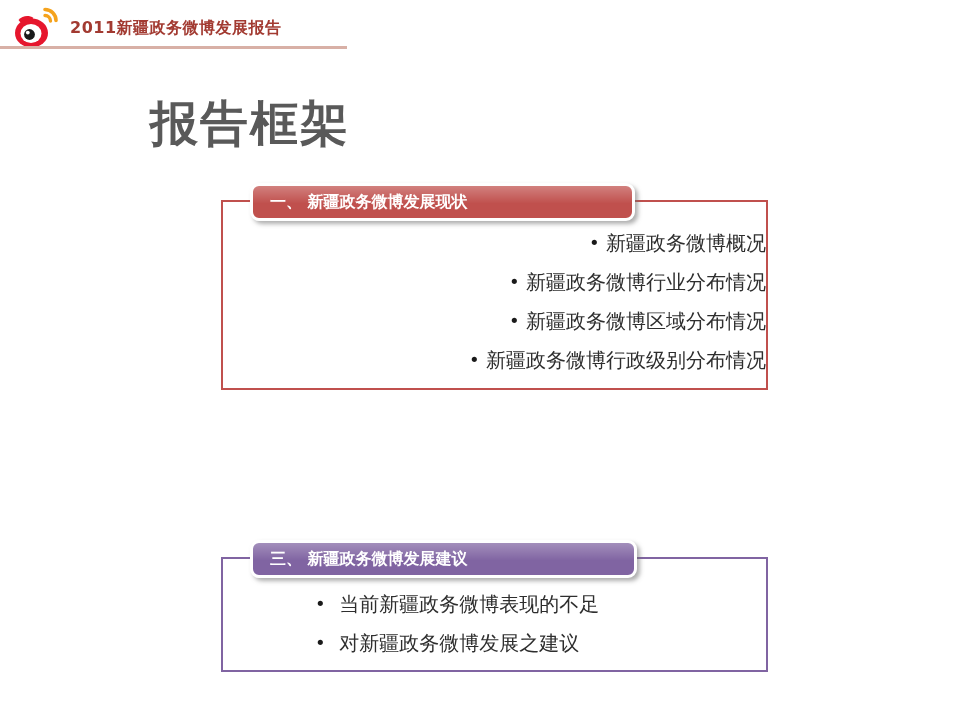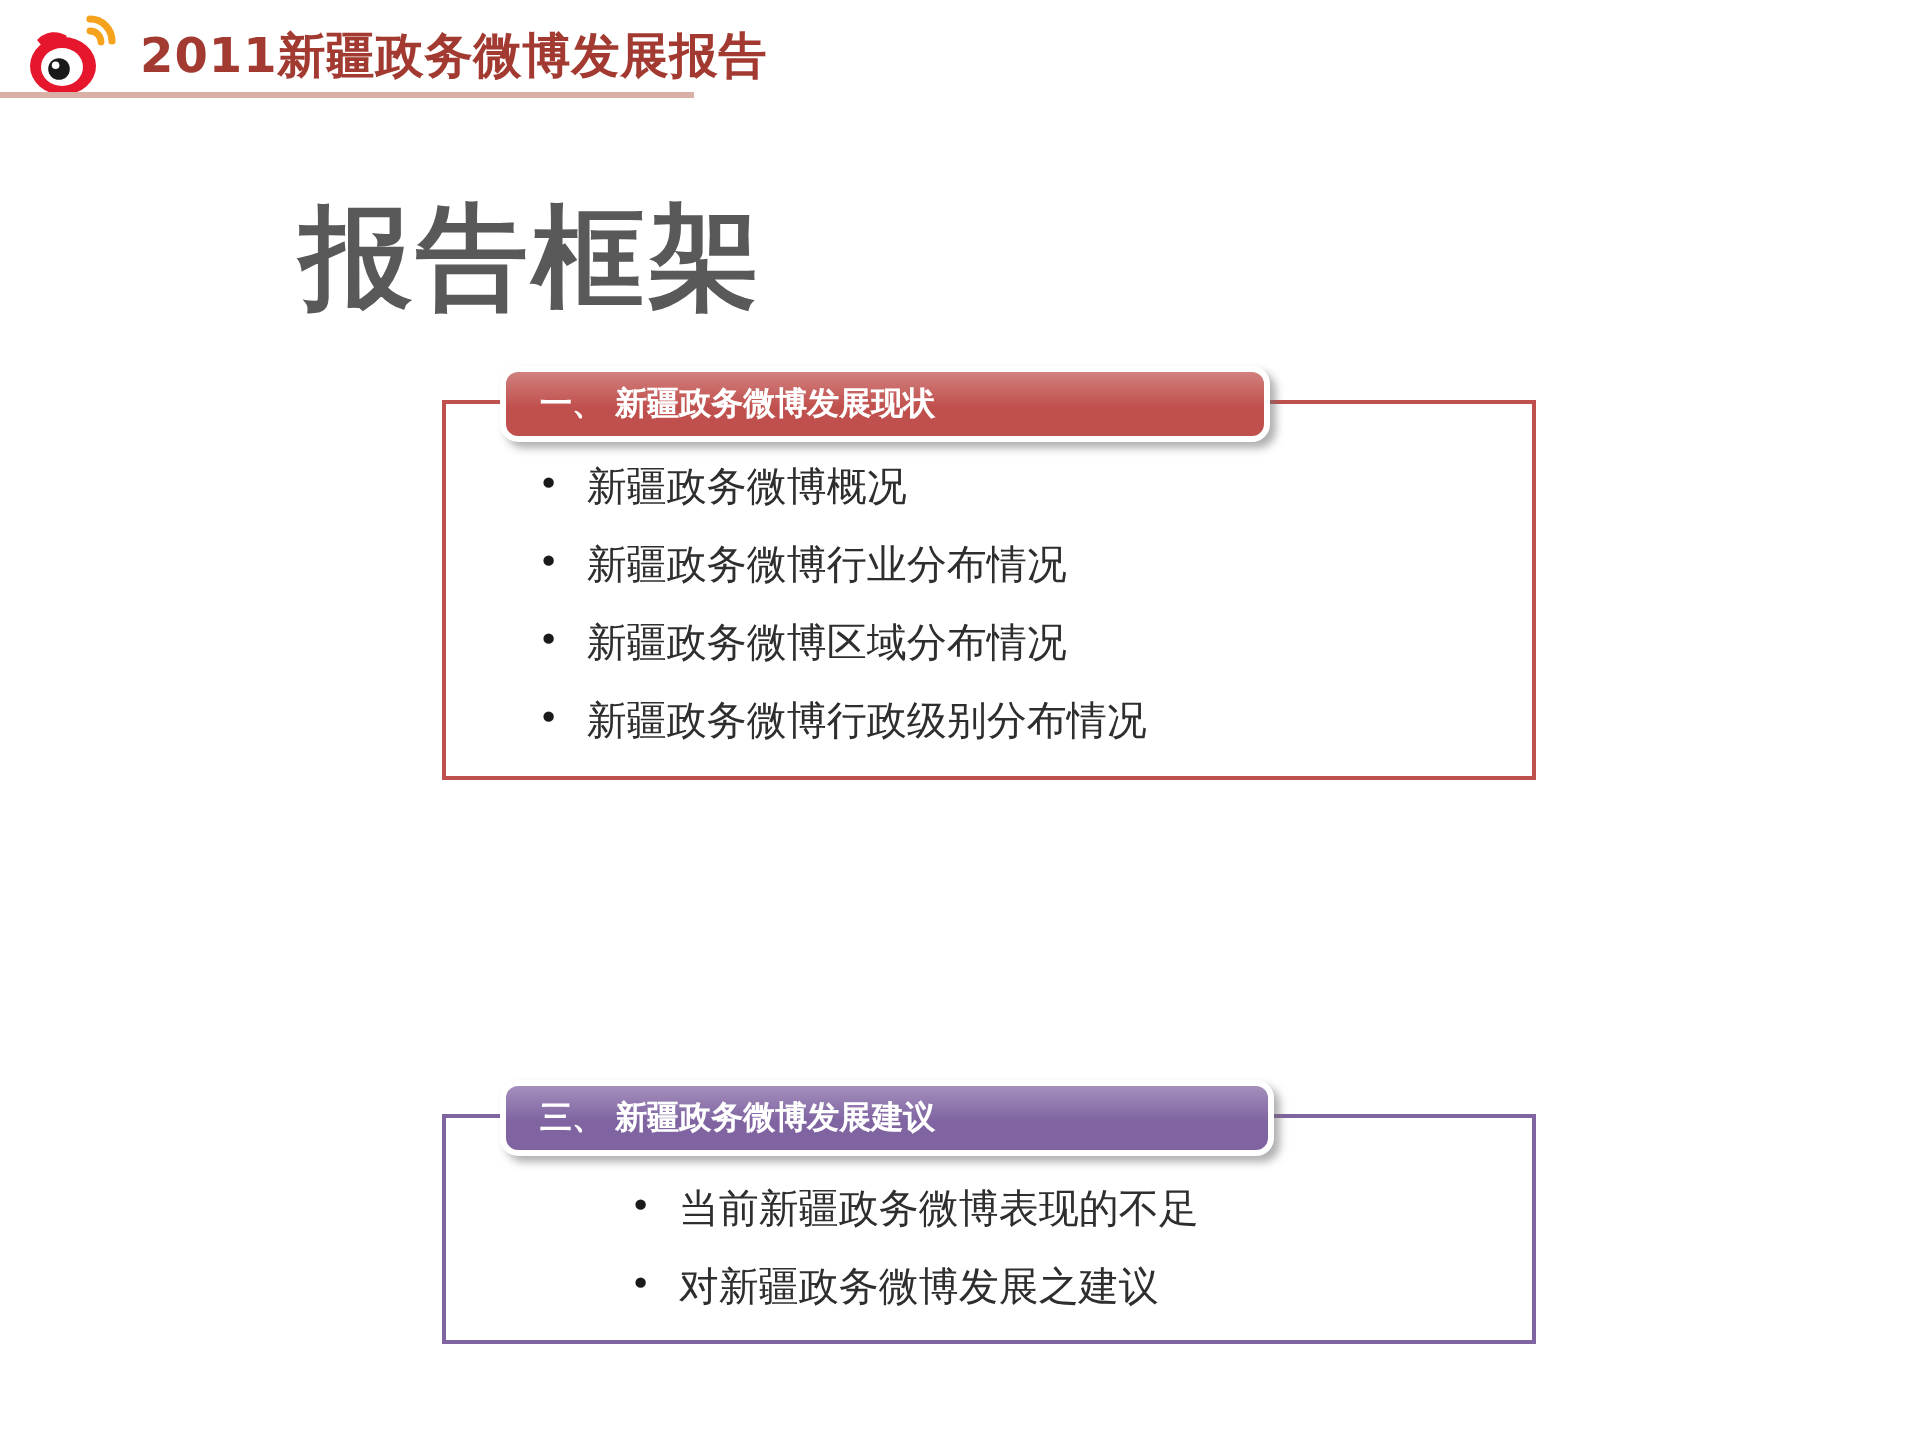--- a/index.html
+++ b/index.html
@@ -21,38 +21,38 @@
     height: 44px;
     display: flex;
     align-items: center;
   }
   .logo {
     width: 50px; height: 44px;
     display: inline-block;
     margin-right: 8px;
   }
   .header-title {
-    font-size: 24px;
+    font-size: 16px;
     font-weight: bold;
     color: #a23a31;
     letter-spacing: 0.5px;
     white-space: nowrap;
   }
   .header-underline {
     position: absolute;
     left: 0; top: 46px;
     width: 347px; height: 3px;
     background: #d8b0a6;
   }
 
   
   .page-title {
     position: absolute;
     left: 150px; top: 92px;
-    font-size: 56px;
+    font-size: 48px;
     font-weight: bold;
     color: #595959;
     letter-spacing: 2px;
     white-space: nowrap;
   }
 
   
   .section {
     position: absolute;
     left: 221px;
@@ -82,21 +82,21 @@
   }
   .sec-red    .badge { width: 385px; background-color: #c0504d; }
   .sec-green  .badge { width: 393px; background-color: #9bbb59; }
   .sec-purple .badge { width: 387px; background-color: #8064a2; text-align: center; }
 
   .bullets {
     list-style: none;
     margin: 0;
     padding-left: 46px;
   }
-  .sec-red    .bullets { padding-top: 28px; }
+  .sec-red    .bullets { padding-top: 28px; text-align: right; }
   .sec-green  .bullets { padding-top: 31px; }
   .sec-purple .bullets { padding-top: 32px; margin-left: 46px; }
 
   .bullets li {
     position: relative;
     height: 26px;
     margin-bottom: 13px;
     font-size: 20px;
     color: #333333;
     line-height: 26px;

